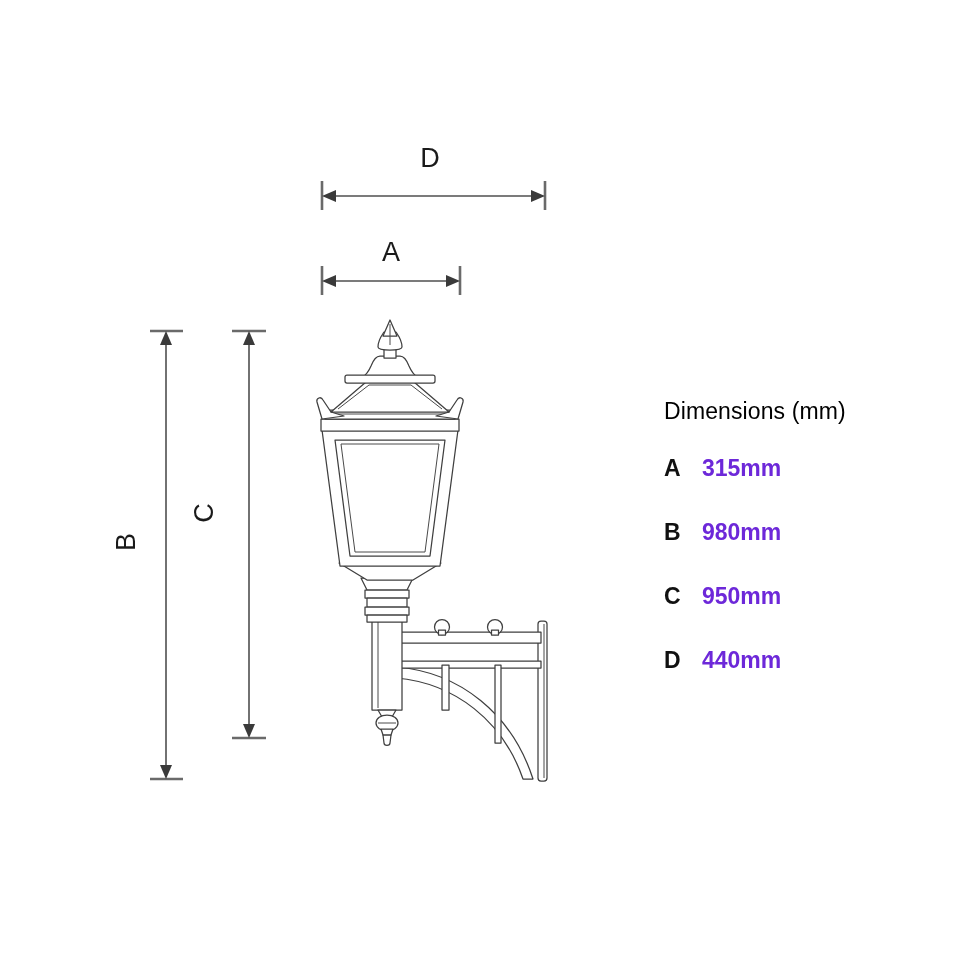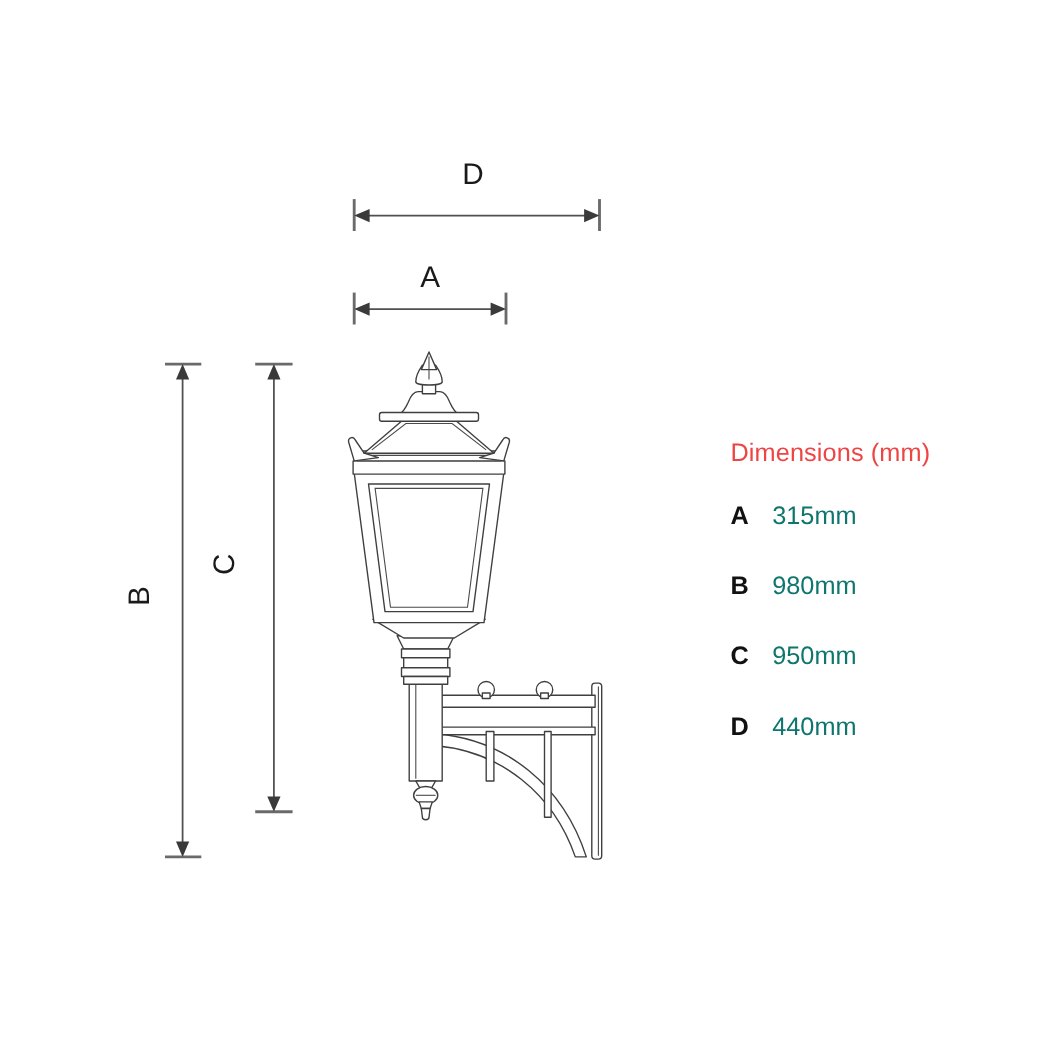--- a/index.html
+++ b/index.html
@@ -38,41 +38,41 @@
   }
   .spec-panel {
     position: absolute;
     left: 664px;
     top: 398px;
     width: 270px;
   }
   .spec-title {
     font-size: 23px;
     font-weight: 400;
-    color: #ef4444;
+    color: #000000;
     letter-spacing: 0.1px;
     white-space: nowrap;
     margin: 0 0 30px 0;
   }
   .spec-row {
     display: flex;
     align-items: baseline;
     height: 64px;
   }
   .spec-key {
     font-size: 23px;
     font-weight: 700;
     color: #111111;
     width: 38px;
     flex: none;
   }
   .spec-val {
     font-size: 23px;
-    font-weight: 400;
-    color: #0f766e;
+    font-weight: 700;
+    color: #6d28d9;
     white-space: nowrap;
   }
 </style>
 </head>
 <body>
 
 <div id="page-root">
 
   <svg class="drawing" viewBox="0 0 960 960">
     <defs>

